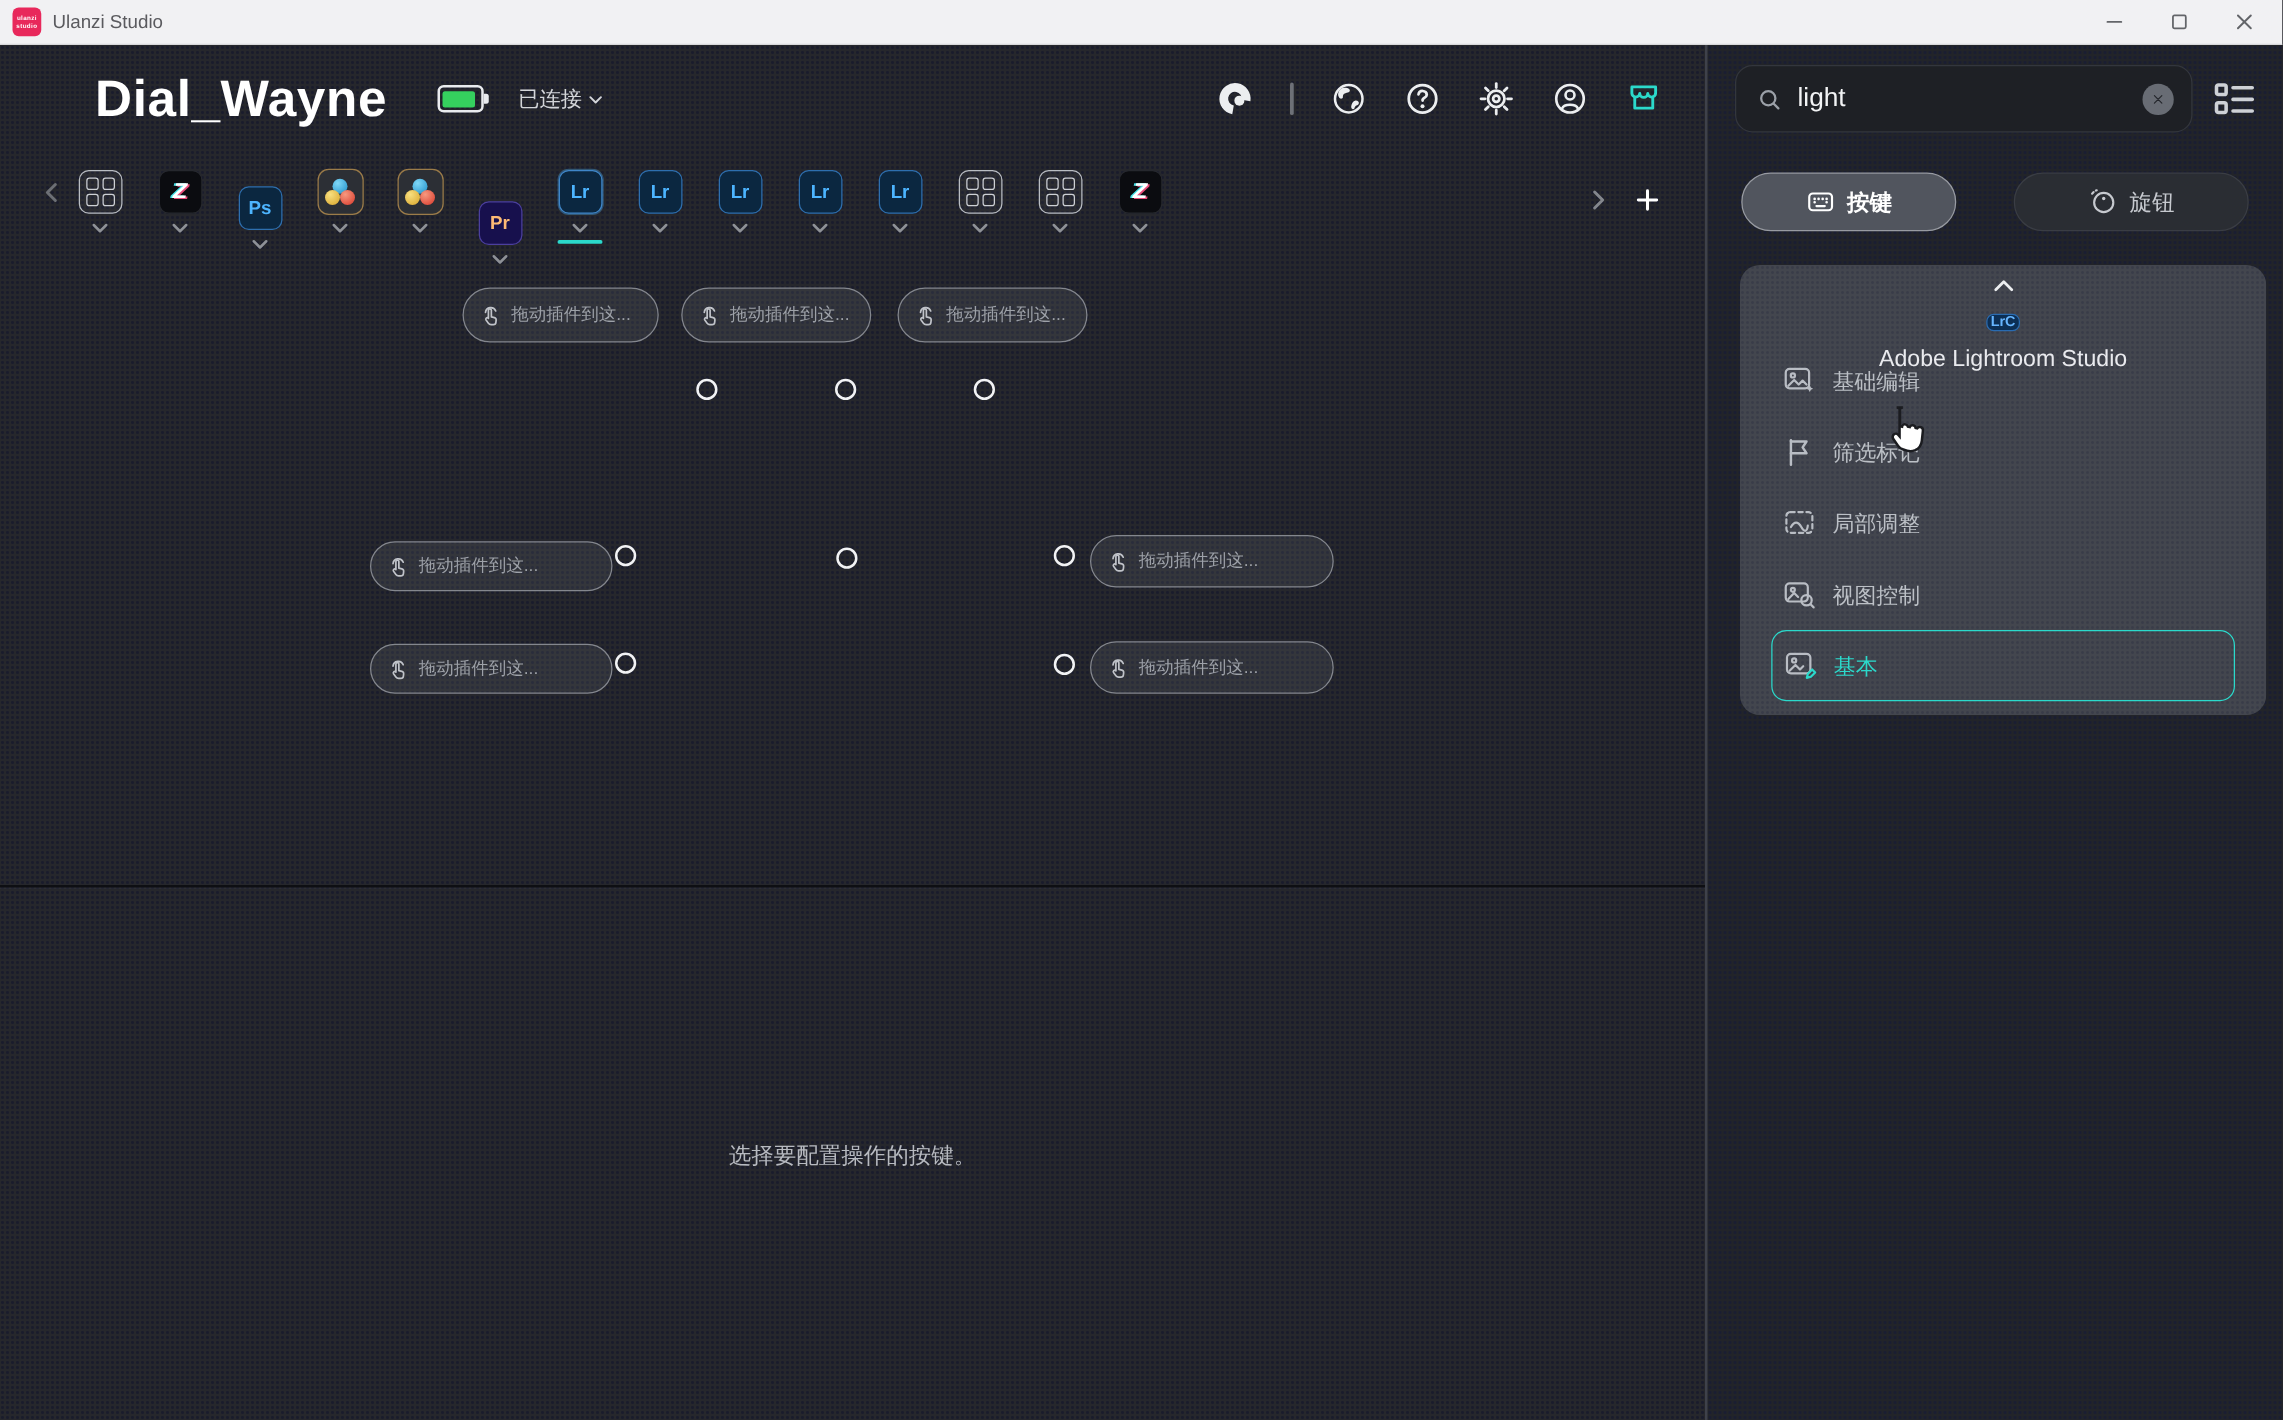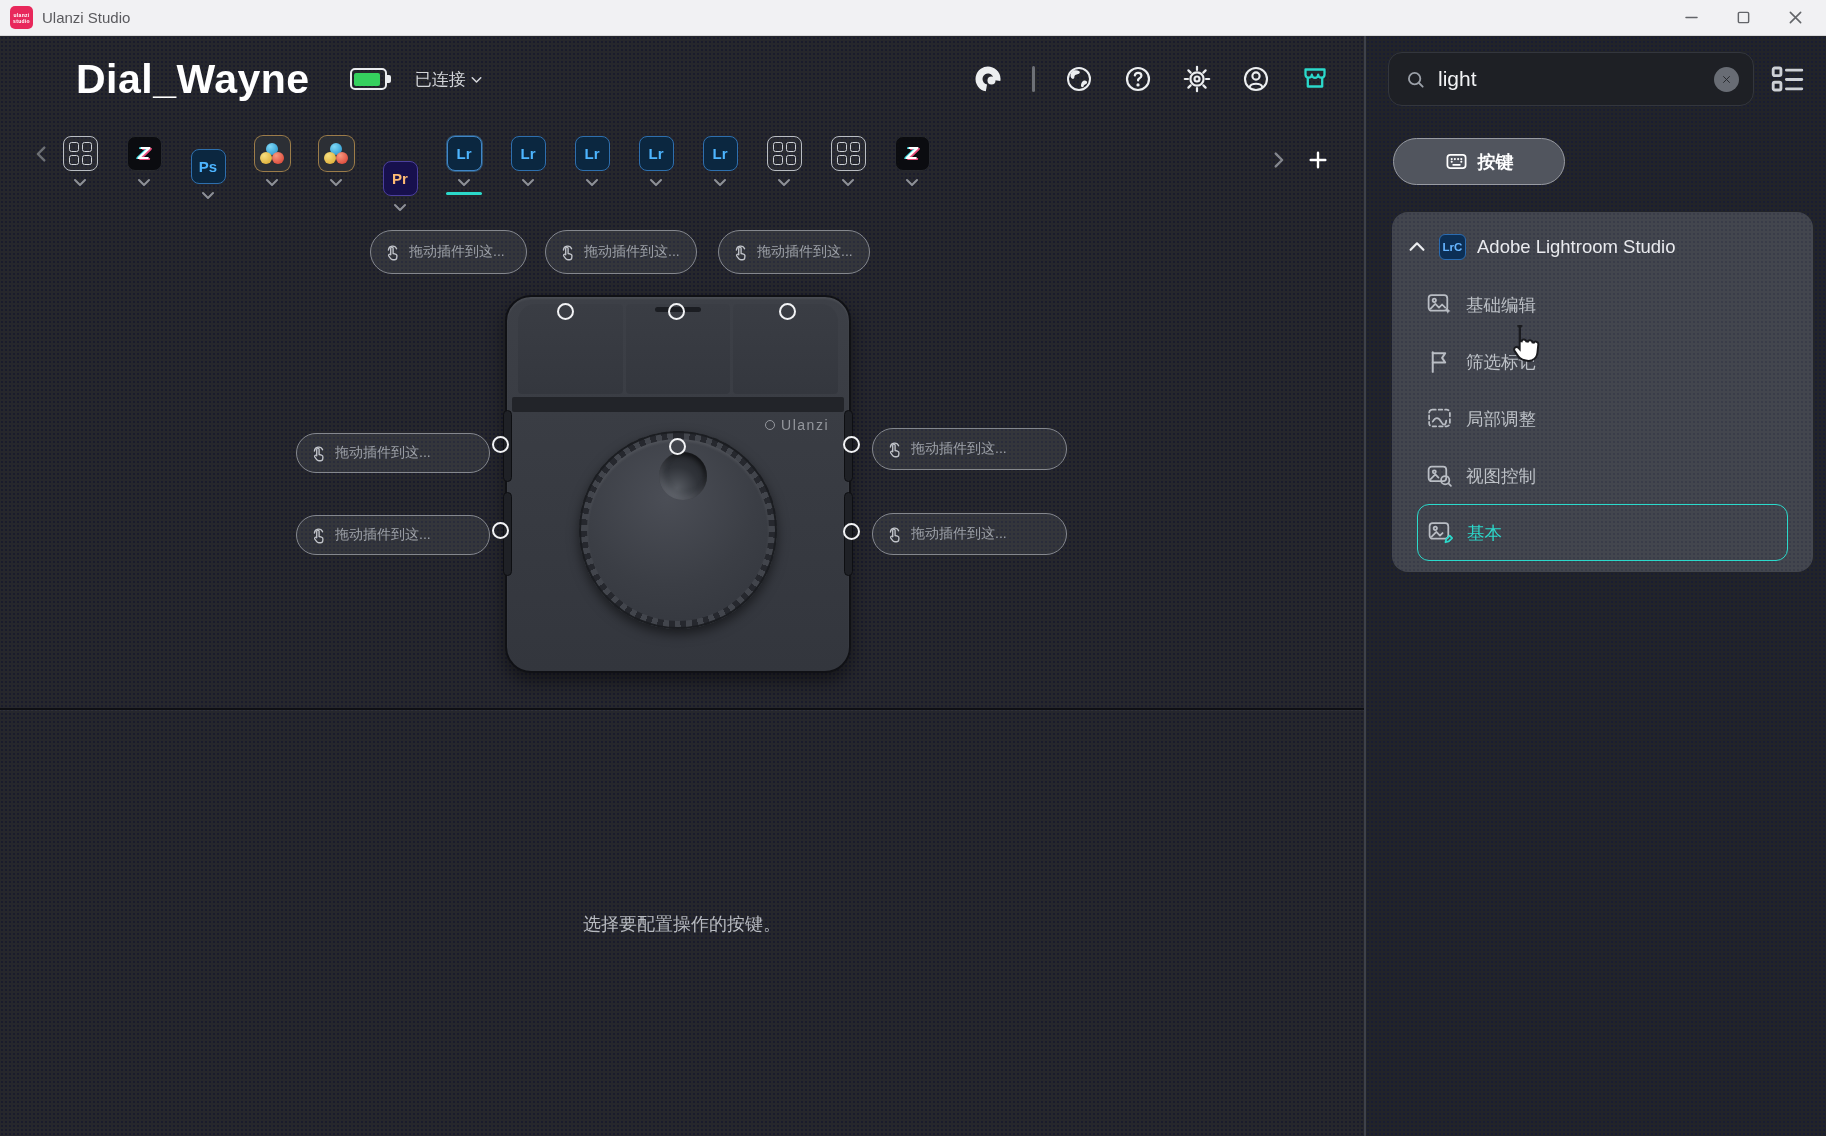--- a/index.html
+++ b/index.html
@@ -115,21 +115,21 @@
   .list-btn svg { width:33px; height:29px; display:block; }
 
   .tabs { display:flex; justify-content:space-between; margin-top:32px; padding:0 5px; }
   .tab { height:47px; border-radius:24px; display:flex; align-items:center; justify-content:center; gap:10px; cursor:pointer; font-size:18px; }
   .tab .tic { width:23px; height:23px; } .tab .tic svg { width:23px; height:23px; display:block; }
   .tab.active { width:172px; background:#51555e; border:1px solid #989ba2; color:#ffffff; font-weight:bold; }
   .tab.inactive { width:188px; background:#2a2d33; border:1px solid #3a3d44; color:#c6c9cf; }
 
   .panel { margin:27px -9px 0 4px; background:#43464e; border-radius:16px; height:360px; padding-bottom:8px;
            background-image:radial-gradient(circle, rgba(30,34,60,.25) 1px, transparent 1.3px); background-size:4px 4px; }
-  .panel-head { height:64px; display:flex; align-items:center; gap:11px; padding:6px 14px 0 14px; }
+  .panel-head { height:64px; display:flex; align-items:center; gap:11px; padding:6px 14px 0 14px;flex-direction:column; }
   .ph-chev { width:22px; height:22px; color:#eceef0; background:none; border:none; cursor:pointer; padding:0; }
   .ph-chev svg { width:22px; height:22px; display:block; }
   .lrc-badge { width:27px; height:26px; border-radius:6px; background:#0c2f55; border:1px solid #2a6bb0; color:#66b5ff; font-size:11.5px; font-weight:bold; display:flex; align-items:center; justify-content:center; }
   .panel-title { color:#e9eaee; font-size:18.5px; }
   .g-item { height:57px; display:flex; align-items:center; gap:13px; padding-left:34px; color:#bcc0c6; font-size:17.5px; cursor:pointer; }
   .g-item .g-ico { width:27px; height:27px; color:#b9bdc4; }
   .g-item .g-ico svg { width:27px; height:27px; display:block; }
   .g-item.selected { margin:0 25px; padding-left:9px; border:1.5px solid #2bd9cb; border-radius:12px; color:#2bd9cb; }
   .g-item.selected .pen { stroke:#2bd9cb; }
 
@@ -477,42 +477,20 @@
         <div class="pill" style="left:872px;top:307px;width:195px;height:42px;">
           <span class="tapic">
               <svg viewBox="0 0 20 22" fill="none" stroke="currentColor" stroke-width="1.6" stroke-linecap="round" stroke-linejoin="round">
                 <path d="M5.2 8a5 5 0 0 1 9.6-1.4"></path>
                 <path d="M9.3 4.6c.8 0 1.4.6 1.4 1.4v6.2l2.8.7c1.1.3 1.8 1.3 1.7 2.4l-.2 1.9c-.1 1.3-1.2 2.3-2.5 2.3h-2.1c-1 0-1.9-.5-2.5-1.3l-2.2-3c-.4-.6-.3-1.4.2-1.9.5-.4 1.3-.4 1.8.1l.2.2V6c0-.8.6-1.4 1.4-1.4z"></path>
               </svg>
             </span>
             <span>拖动插件到这...</span>
           </div>
 
-        <div class="device">
-          <div class="keys">
-            <div class="key"></div>
-            <div class="key"></div>
-            <div class="key"></div>
-          </div>
-          <div class="notch"></div>
-          <div class="band"></div>
-          <div class="brand">
-              <i></i>
-              <span>Ulanzi</span>
-            </div>
-          <div class="sbtn l t"></div>
-          <div class="sbtn l b"></div>
-          <div class="sbtn r t"></div>
-          <div class="sbtn r b"></div>
-          <div class="dial">
-            <div class="dial-face">
-              <div class="indent"></div>
-            </div>
-          </div>
-        </div>
 
         <span class="anchor" style="left:557px;top:97px;"></span>
         <span class="anchor" style="left:668px;top:97px;"></span>
         <span class="anchor" style="left:779px;top:97px;"></span>
         <span class="anchor" style="left:492px;top:230px;"></span>
         <span class="anchor" style="left:492px;top:316px;"></span>
         <span class="anchor" style="left:843px;top:230px;"></span>
         <span class="anchor" style="left:843px;top:317px;"></span>
         <span class="anchor" style="left:669px;top:232px;"></span>
 
@@ -549,20 +527,30 @@
       <div class="tabs">
         <div class="tab active">
           <span class="tic">
               <svg viewBox="0 0 24 24" fill="none" stroke="currentColor" stroke-width="1.8" stroke-linejoin="round">
                 <rect x="2.5" y="5" width="19" height="14" rx="3"></rect>
                 <path d="M7 9.5h.01M10.3 9.5h.01M13.7 9.5h.01M17 9.5h.01M7 12.3h.01M17 12.3h.01" stroke-linecap="round" stroke-width="2.2"></path>
                 <path d="M8.5 15.5h7" stroke-linecap="round"></path>
               </svg>
             </span>
           <span>按键</span>
+        </div>
+        <div class="tab inactive">
+          <span class="tic">
+              <svg viewBox="0 0 24 24" fill="none" stroke="currentColor" stroke-width="1.8">
+                <circle cx="12.5" cy="12.5" r="8"></circle>
+                <circle cx="12.5" cy="9.2" r="1.4" fill="currentColor" stroke="none"></circle>
+                <path d="M2.8 5.2l1.3-1.4M6 2.6l.7-.3" stroke-linecap="round"></path>
+              </svg>
+            </span>
+          <span>旋钮</span>
         </div>
       </div>
 
       <div class="panel">
         <div class="panel-head">
           <button class="ph-chev">
               <svg viewBox="0 0 24 24" fill="none" stroke="currentColor" stroke-width="2.4" stroke-linecap="round" stroke-linejoin="round">
                 <path d="M5 15l7-7 7 7"></path>
               </svg>
             </button>

